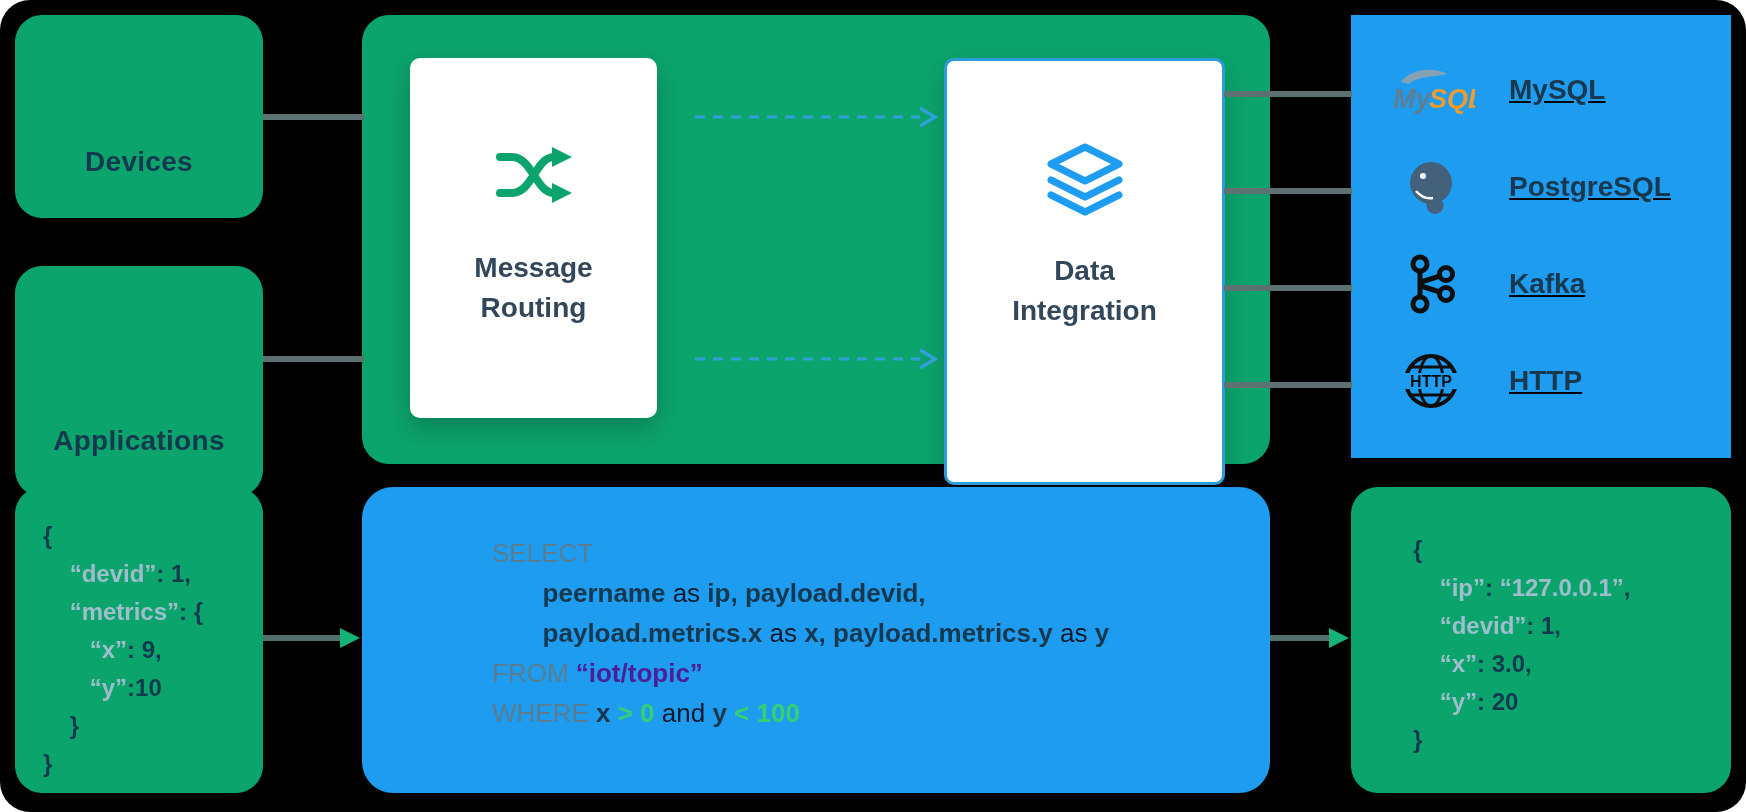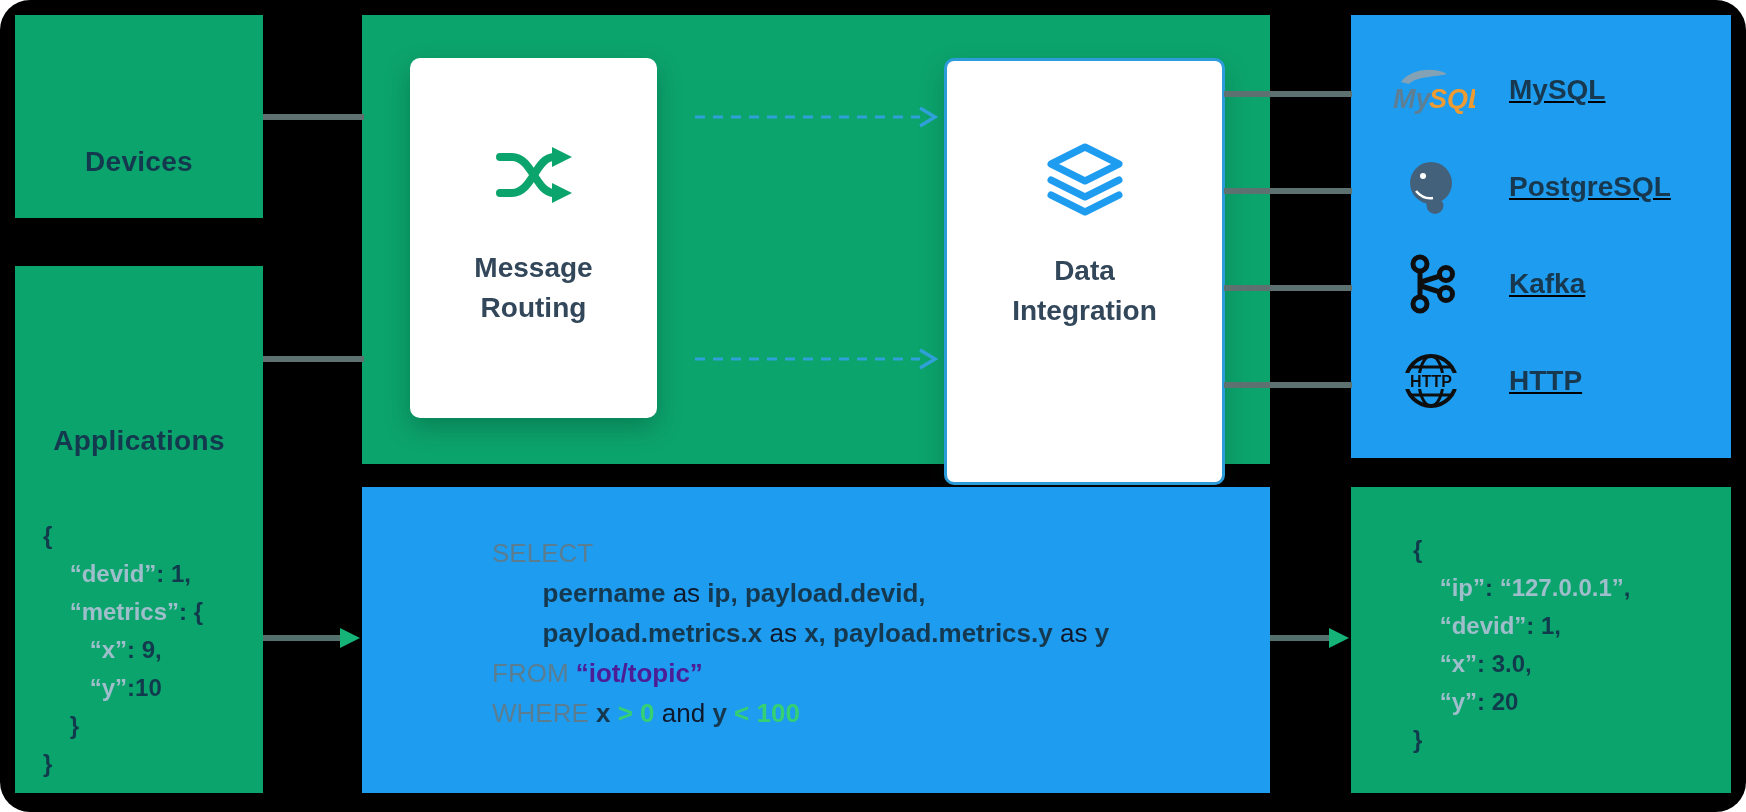--- a/index.html
+++ b/index.html
@@ -3,32 +3,32 @@
 <meta charset="utf-8">
 <style>
   * { margin:0; padding:0; box-sizing:border-box; }
   html,body { background:#ffffff; }
   .canvas {
     position:relative; width:1746px; height:812px;
     background:#000000; border-radius:30px; overflow:hidden;
     font-family:"Liberation Sans", sans-serif;
   }
   .box { position:absolute; }
-  .green { background:#0CA46D; }
+  .green { background:#0CA46D;border-radius:27px; }
   .blue  { background:#1E9CEF; }
 
   .src-box { display:flex; justify-content:center; align-items:flex-end; padding-bottom:40px; }
   .src-label { color:#14384E; font-size:28px; font-weight:600; letter-spacing:.3px; }
 
   #devices      { left:15px;  top:15px;  width:248px; height:203px; }
   #applications { left:15px;  top:266px; width:248px; height:231px; }
   #pipeline     { left:362px; top:15px;  width:908px; height:449px; }
   #sinks        { left:1351px;top:15px;  width:380px; height:443px; padding-top:26px;text-decoration:underline; }
   #input-json   { left:15px;  top:487px; width:248px; height:306px; padding:30px 0 0 28px; }
-  #sql-box      { left:362px; top:487px; width:908px; height:306px; padding:46px 0 16px 130px; }
+  #sql-box      { left:362px; top:487px; width:908px; height:306px; padding:46px 0 16px 130px;border-radius:31px; }
   #output-json  { left:1351px;top:487px; width:380px; height:306px; padding:44px 0 0 62px; }
 
   .card {
     position:absolute; background:#ffffff; border-radius:10px;
     display:flex; flex-direction:column; align-items:center; padding-top:78px;
   }
   #msg-card { left:410px; top:58px; width:247px; height:360px; box-shadow:0 10px 26px rgba(0,35,25,.28); }
   #di-card  { left:944px; top:58px; width:281px; height:427px; border:3px solid #2D9CDB; box-shadow:0 10px 26px rgba(0,35,25,.22); }
   .card-icon { height:78px; display:flex; align-items:center; justify-content:center; }
   .card-title { margin-top:34px; text-align:center; font-size:28px; line-height:40px; color:#33475A; font-weight:600; }

